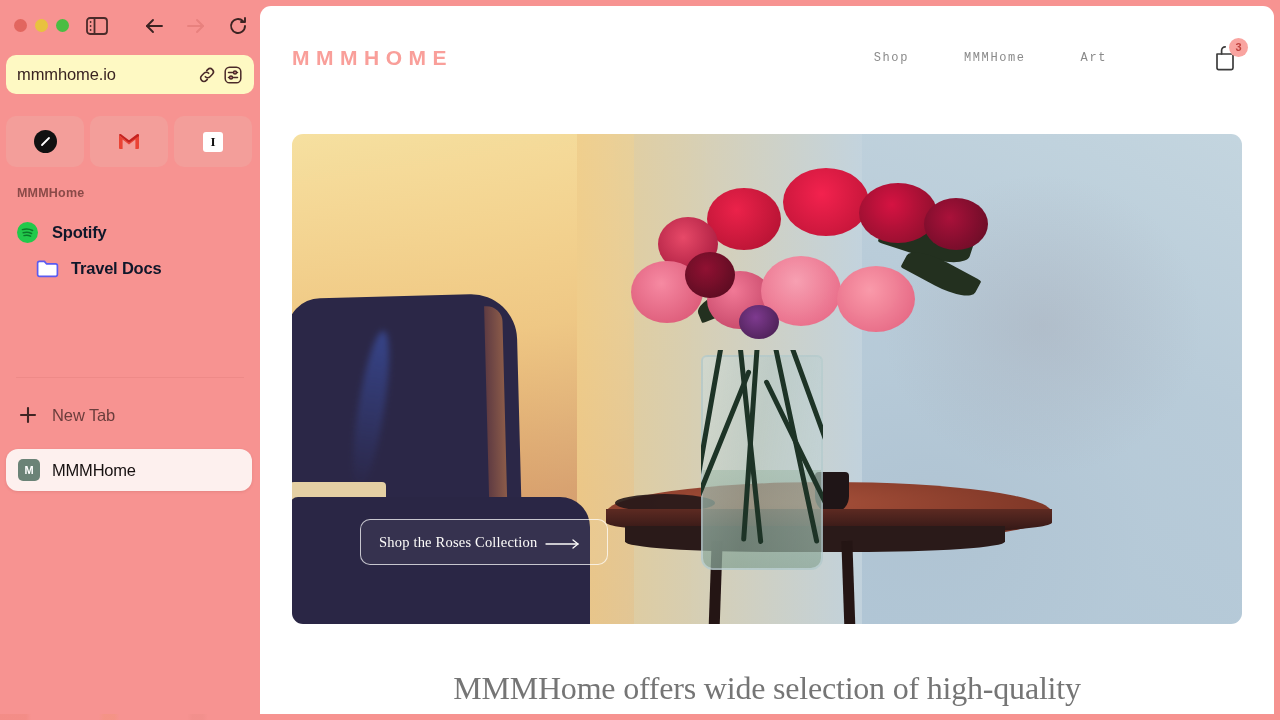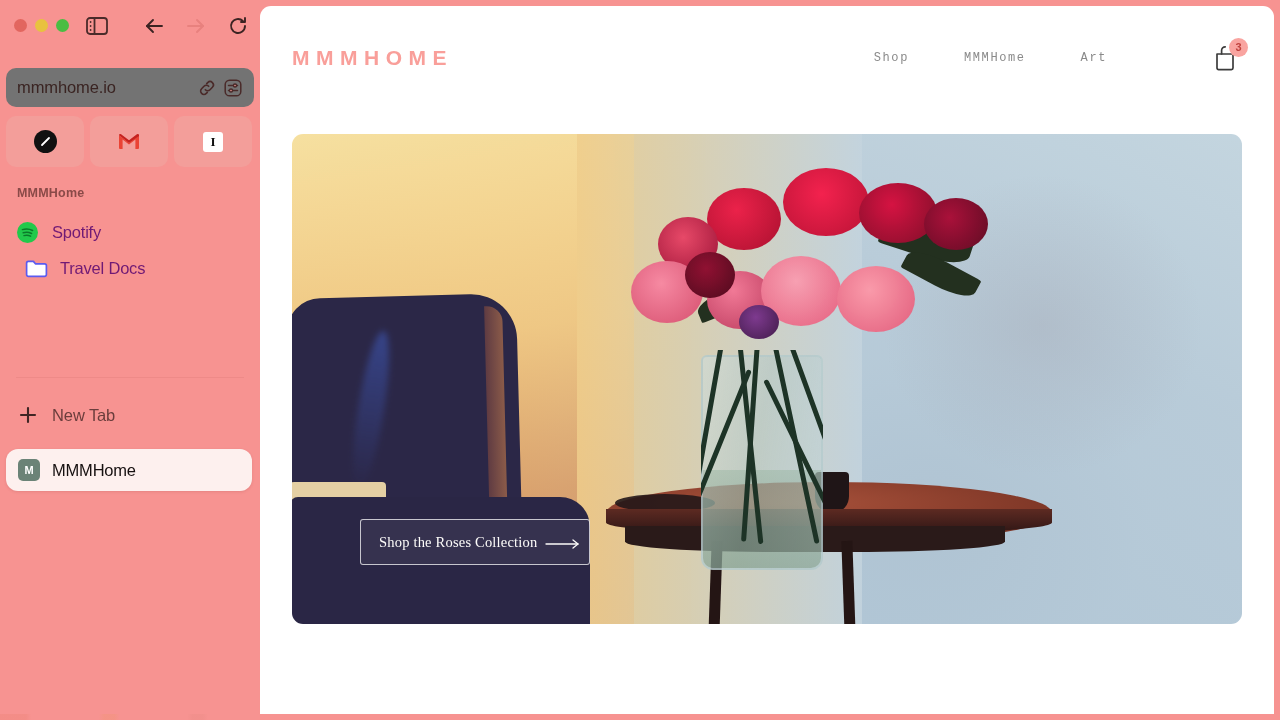--- a/index.html
+++ b/index.html
@@ -51,23 +51,23 @@
     top: 16px; left: 143px;
     display: flex;
     align-items: center;
     gap: 20px;
   }
   .nav-arrows .ic { width: 22px; height: 20px; cursor: pointer; }
 
   
   .urlbar {
     position: absolute;
-    left: 6px; top: 68px;
+    left: 6px; top: 55px;
     width: 248px; height: 39px;
-    background: #737373;
+    background: #fef9c3;
     border-radius: 10px;
     display: flex;
     align-items: center;
     padding: 0 11px;
   }
   .url-text {
     flex: 1;
     font-size: 16.5px;
     color: #3a2422;
     letter-spacing: -0.1px;
@@ -123,26 +123,26 @@
 
   
   .side-list { position: absolute; left: 0; top: 214px; width: 260px; }
   .side-item {
     display: flex;
     align-items: center;
     height: 36px;
     padding-left: 17px;
     cursor: pointer;
   }
-  .side-item.indent { padding-left: 25px; }
+  .side-item.indent { padding-left: 36px; }
   .side-item .ic { flex: none; width: 24px; height: 22px; margin-right: 11px; display: flex; align-items: center; }
   .side-item .lbl {
     font-size: 16.5px;
-    font-weight: normal;
-    color: #701a75;
+    font-weight: bold;
+    color: #0f172a;
     letter-spacing: -0.2px;
   }
 
   .spotify-ic {
     width: 21px; height: 21px; border-radius: 50%;
     background: #22c94b;
     display: flex; align-items: center; justify-content: center;
   }
 
   .divider {
@@ -420,23 +420,23 @@
   .leaf {
     position: absolute;
     background: #23301f;
     border-radius: 50% 6% 50% 6%;
   }
 
   
   .cta {
     position: absolute;
     left: 68px; top: 385px;
-    width: 230px; height: 46px;
+    width: 248px; height: 46px;
     border: 1px solid rgba(255,255,255,.72);
-    border-radius: 3px;
+    border-radius: 10px;
     background: rgba(255,255,255,.06);
     display: flex;
     align-items: center;
     justify-content: space-between;
     padding: 0 32px 0 18px;
     cursor: pointer;
   }
   .cta-label {
     font-family: "Liberation Serif", serif;
     font-size: 14.5px;
@@ -669,15 +669,16 @@
         <span class="cta-label">Shop the Roses Collection</span>
         <span class="cta-arrow">
           <svg viewBox="0 0 36 12" width="36" height="12" fill="none" stroke="#fdfcfa" stroke-width="1.3" stroke-linecap="round" stroke-linejoin="round">
             <line x1="1" y1="6" x2="33" y2="6"></line>
             <polyline points="28,2 33,6 28,10"></polyline>
           </svg>
         </span>
       </div>
     </div>
 
+    <div class="headline">MMMHome offers wide selection of high-quality</div>
   </div>
 
 </div>
 
 </body></html>

